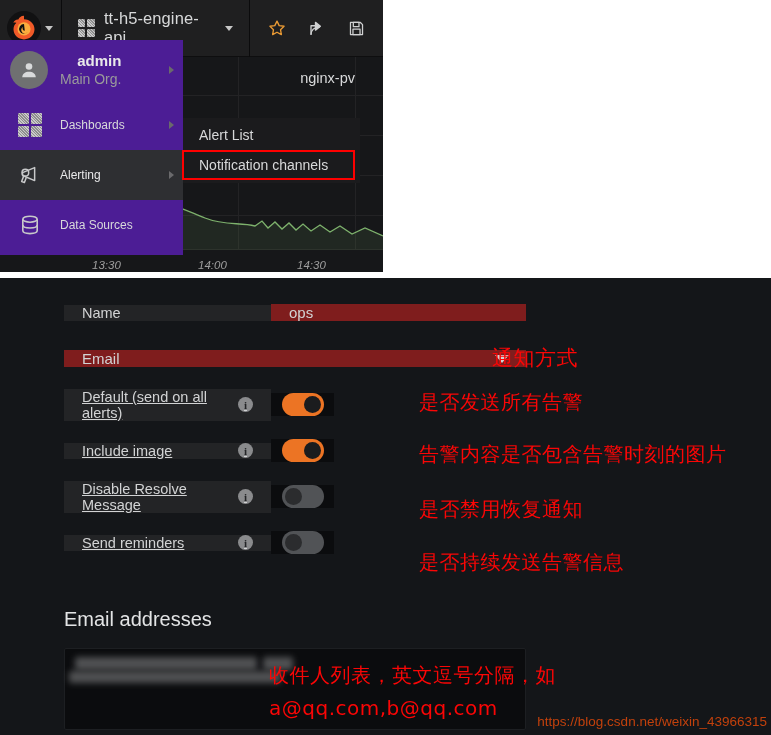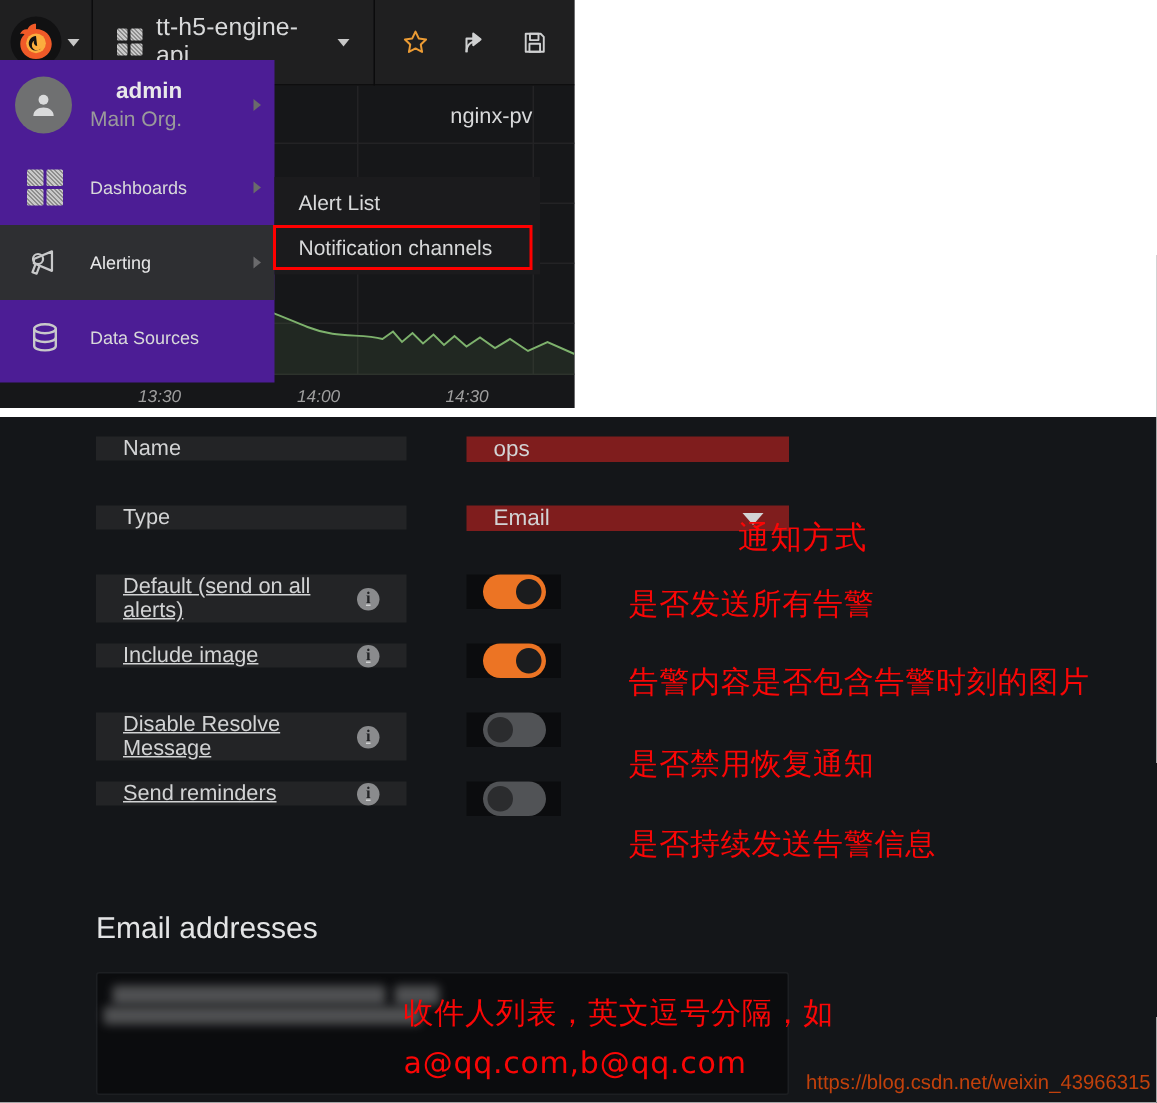--- a/index.html
+++ b/index.html
@@ -107,21 +107,21 @@
     outline: 2px solid #ff0000; outline-offset: -1px; margin: 2px 6px 0 0;
   }
 
   
   .shot-bottom {
     position: absolute; left: 0; top: 278px; width: 771px; height: 457px;
     background: #141619; overflow: hidden;
   }
   .form-wrap { position: absolute; left: 64px; top: 13px; width: 462px; }
   .f-row {
-    display: flex; align-items: flex-start; height: 43px; margin-bottom: 3px; gap: 40px;
+    display: flex; align-items: center; height: 43px; margin-bottom: 3px;
   }
   .f-label {
     width: 207px; background: #232426; color: #d2d3d4; font-size: 14.5px;
     display: flex; align-items: center; padding-left: 18px; gap: 10px;
   }
   .f-label.with-info { justify-content: space-between; padding-right: 18px; text-decoration: underline; }
   .info-dot {
     width: 15px; height: 15px; border-radius: 50%; background: #8a8b8d;
     color: #232426; font-size: 11px; font-weight: bold;
     display: flex; align-items: center; justify-content: center;
@@ -319,21 +319,20 @@
   <div class="shot-bottom">
 
     <div class="form-wrap">
 
       <div class="f-row">
         <div class="f-label">Name</div>
         <div class="f-value">ops</div>
       </div>
 
       <div class="f-row">
-        <div class="f-label">Type</div>
         <div class="f-value select">
           <span>Email</span>
           <span class="dd-caret"></span>
         </div>
       </div>
 
       <div class="f-row">
         <div class="f-label with-info">
           <span>Default (send on all alerts)</span>
           <span class="info-dot">i</span>

